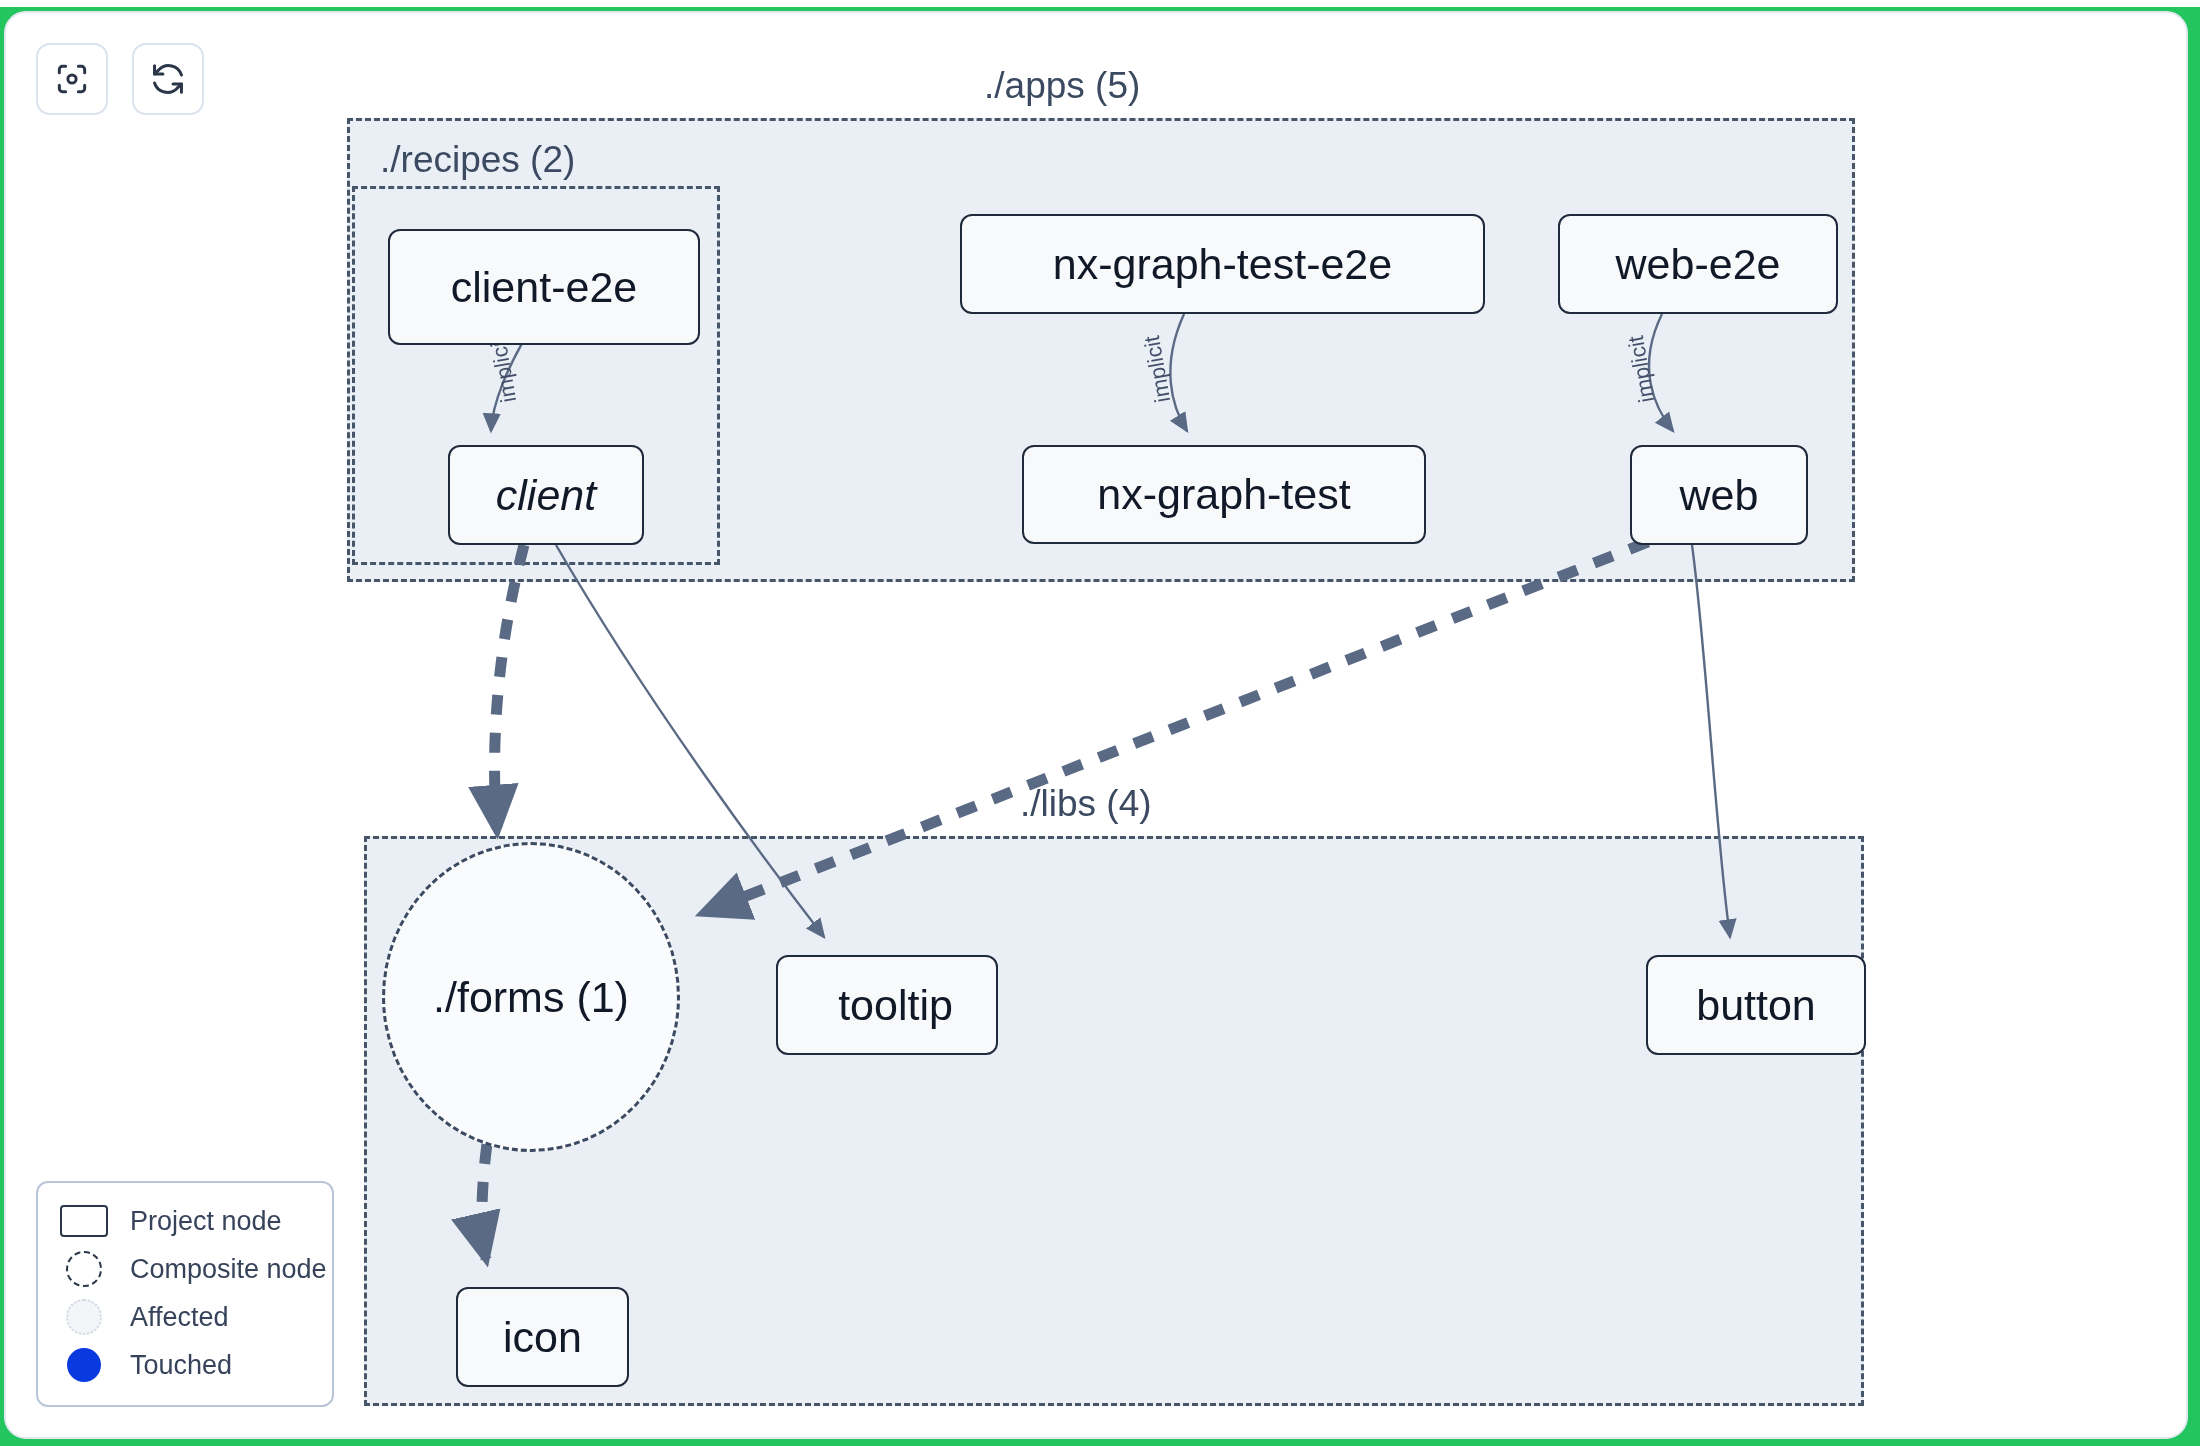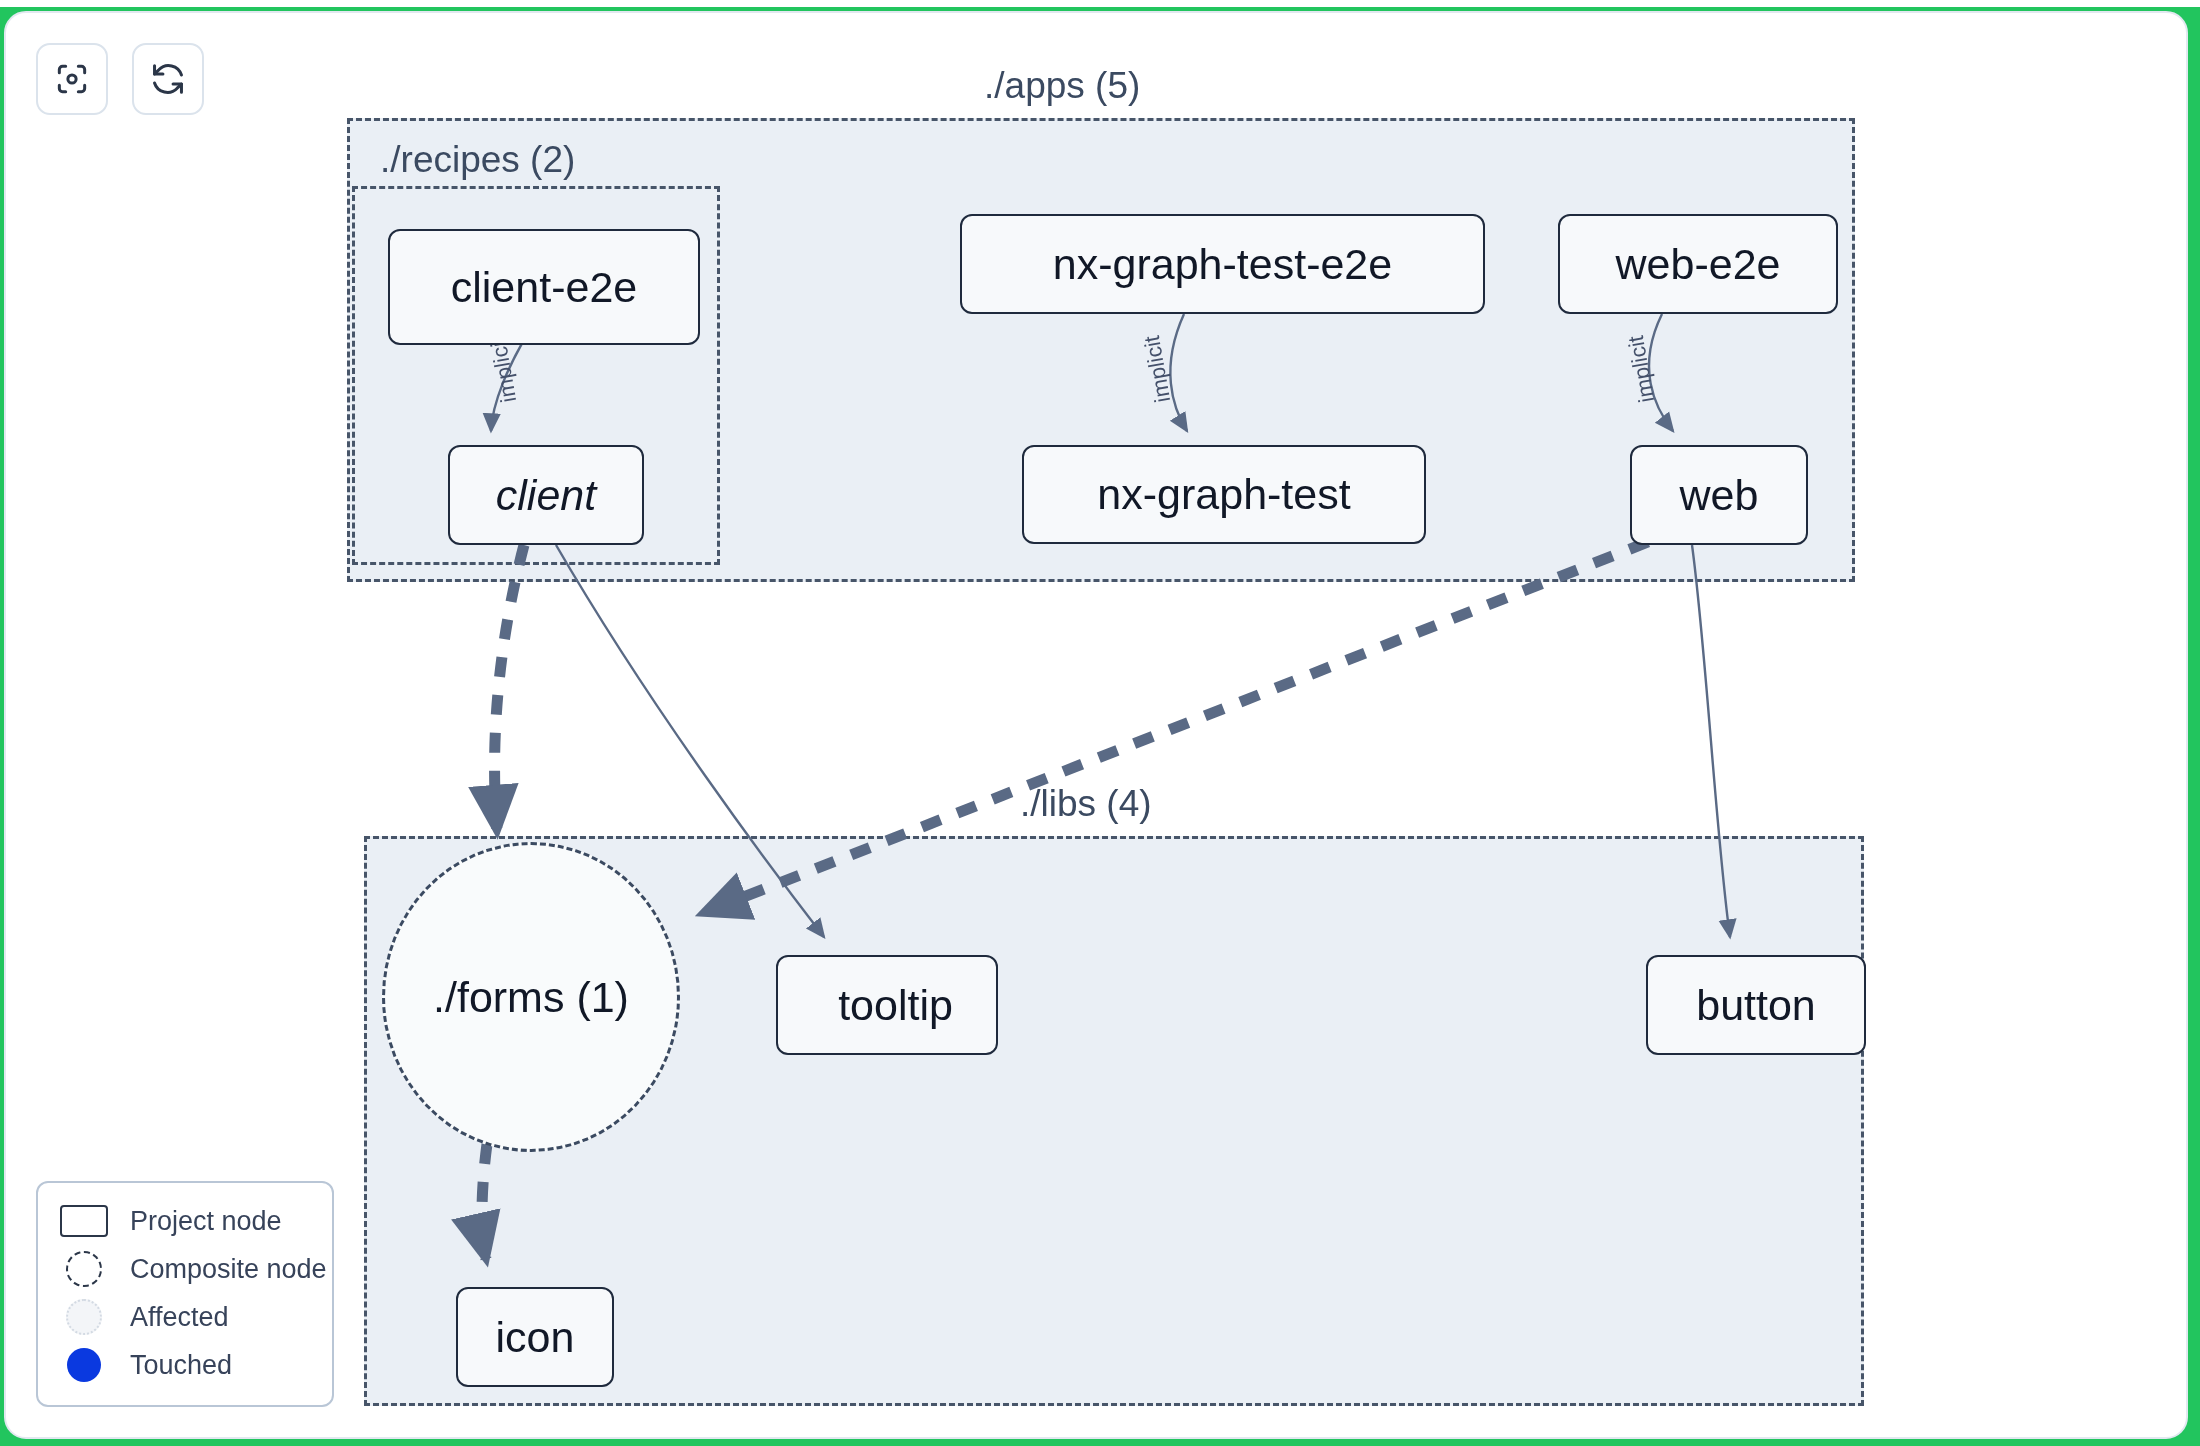--- a/index.html
+++ b/index.html
@@ -293,21 +293,21 @@
     </div>
 
     <div class="node" style="left:776px; top:948px; width:222px; height:100px;padding-left:17px;">
       <span>tooltip</span>
     </div>
 
     <div class="node" style="left:1646px; top:948px; width:220px; height:100px;">
       <span>button</span>
     </div>
 
-    <div class="node" style="left:456px; top:1280px; width:158px; height:100px;">
+    <div class="node" style="left:456px; top:1280px; width:173px; height:100px;">
       <span>icon</span>
     </div>
   </div>
 
   <div class="legend">
     <div class="legend-row">
       <span class="legend-swatch">
           <span class="sw-rect"></span>
         </span>
       <span class="legend-text">Project node</span>

